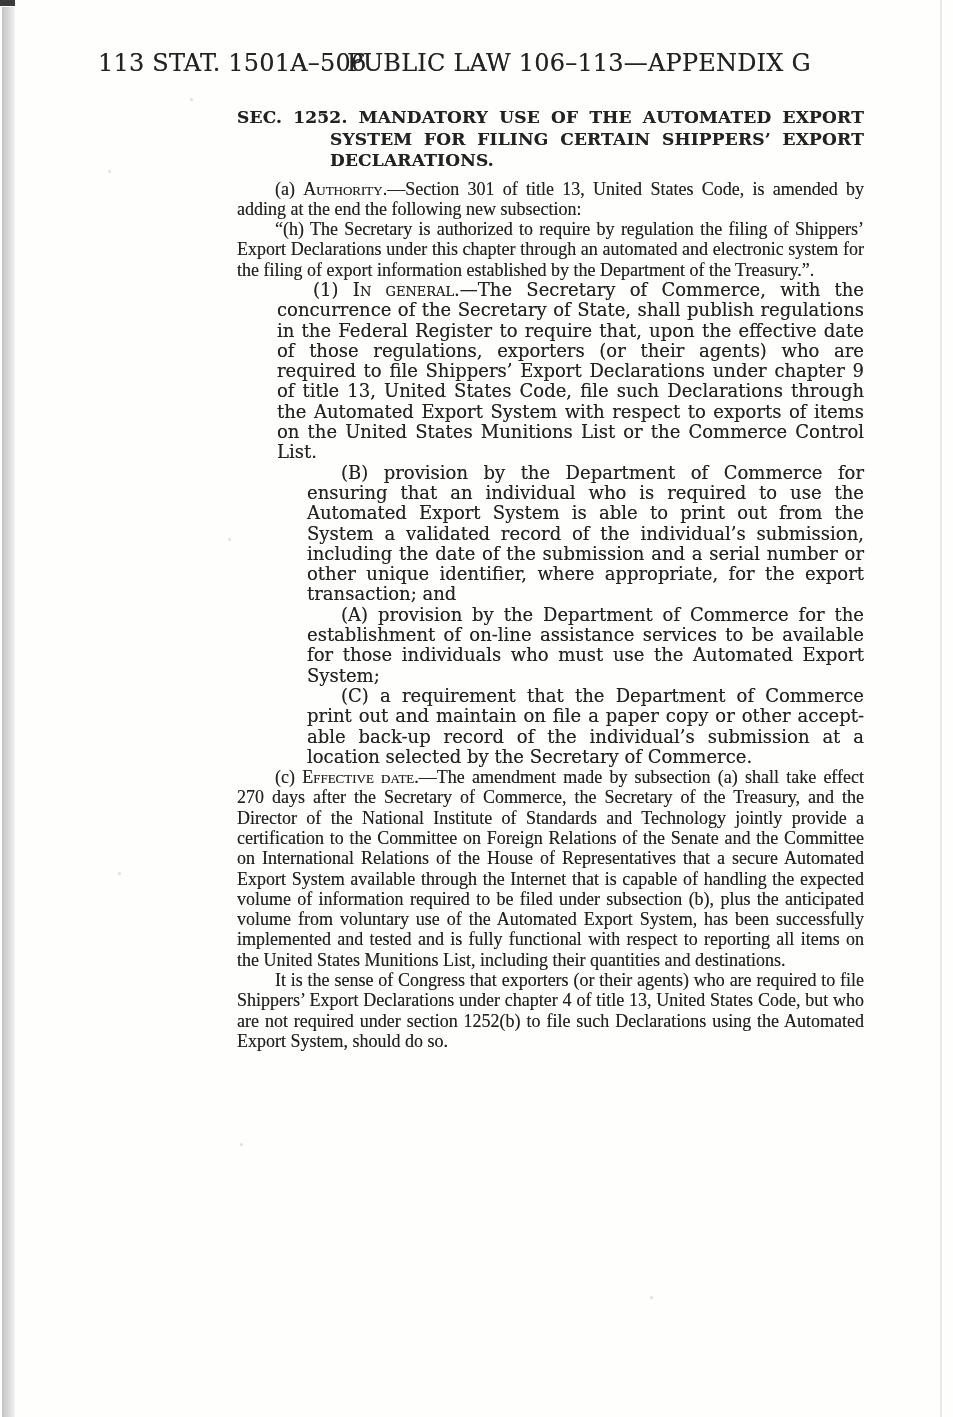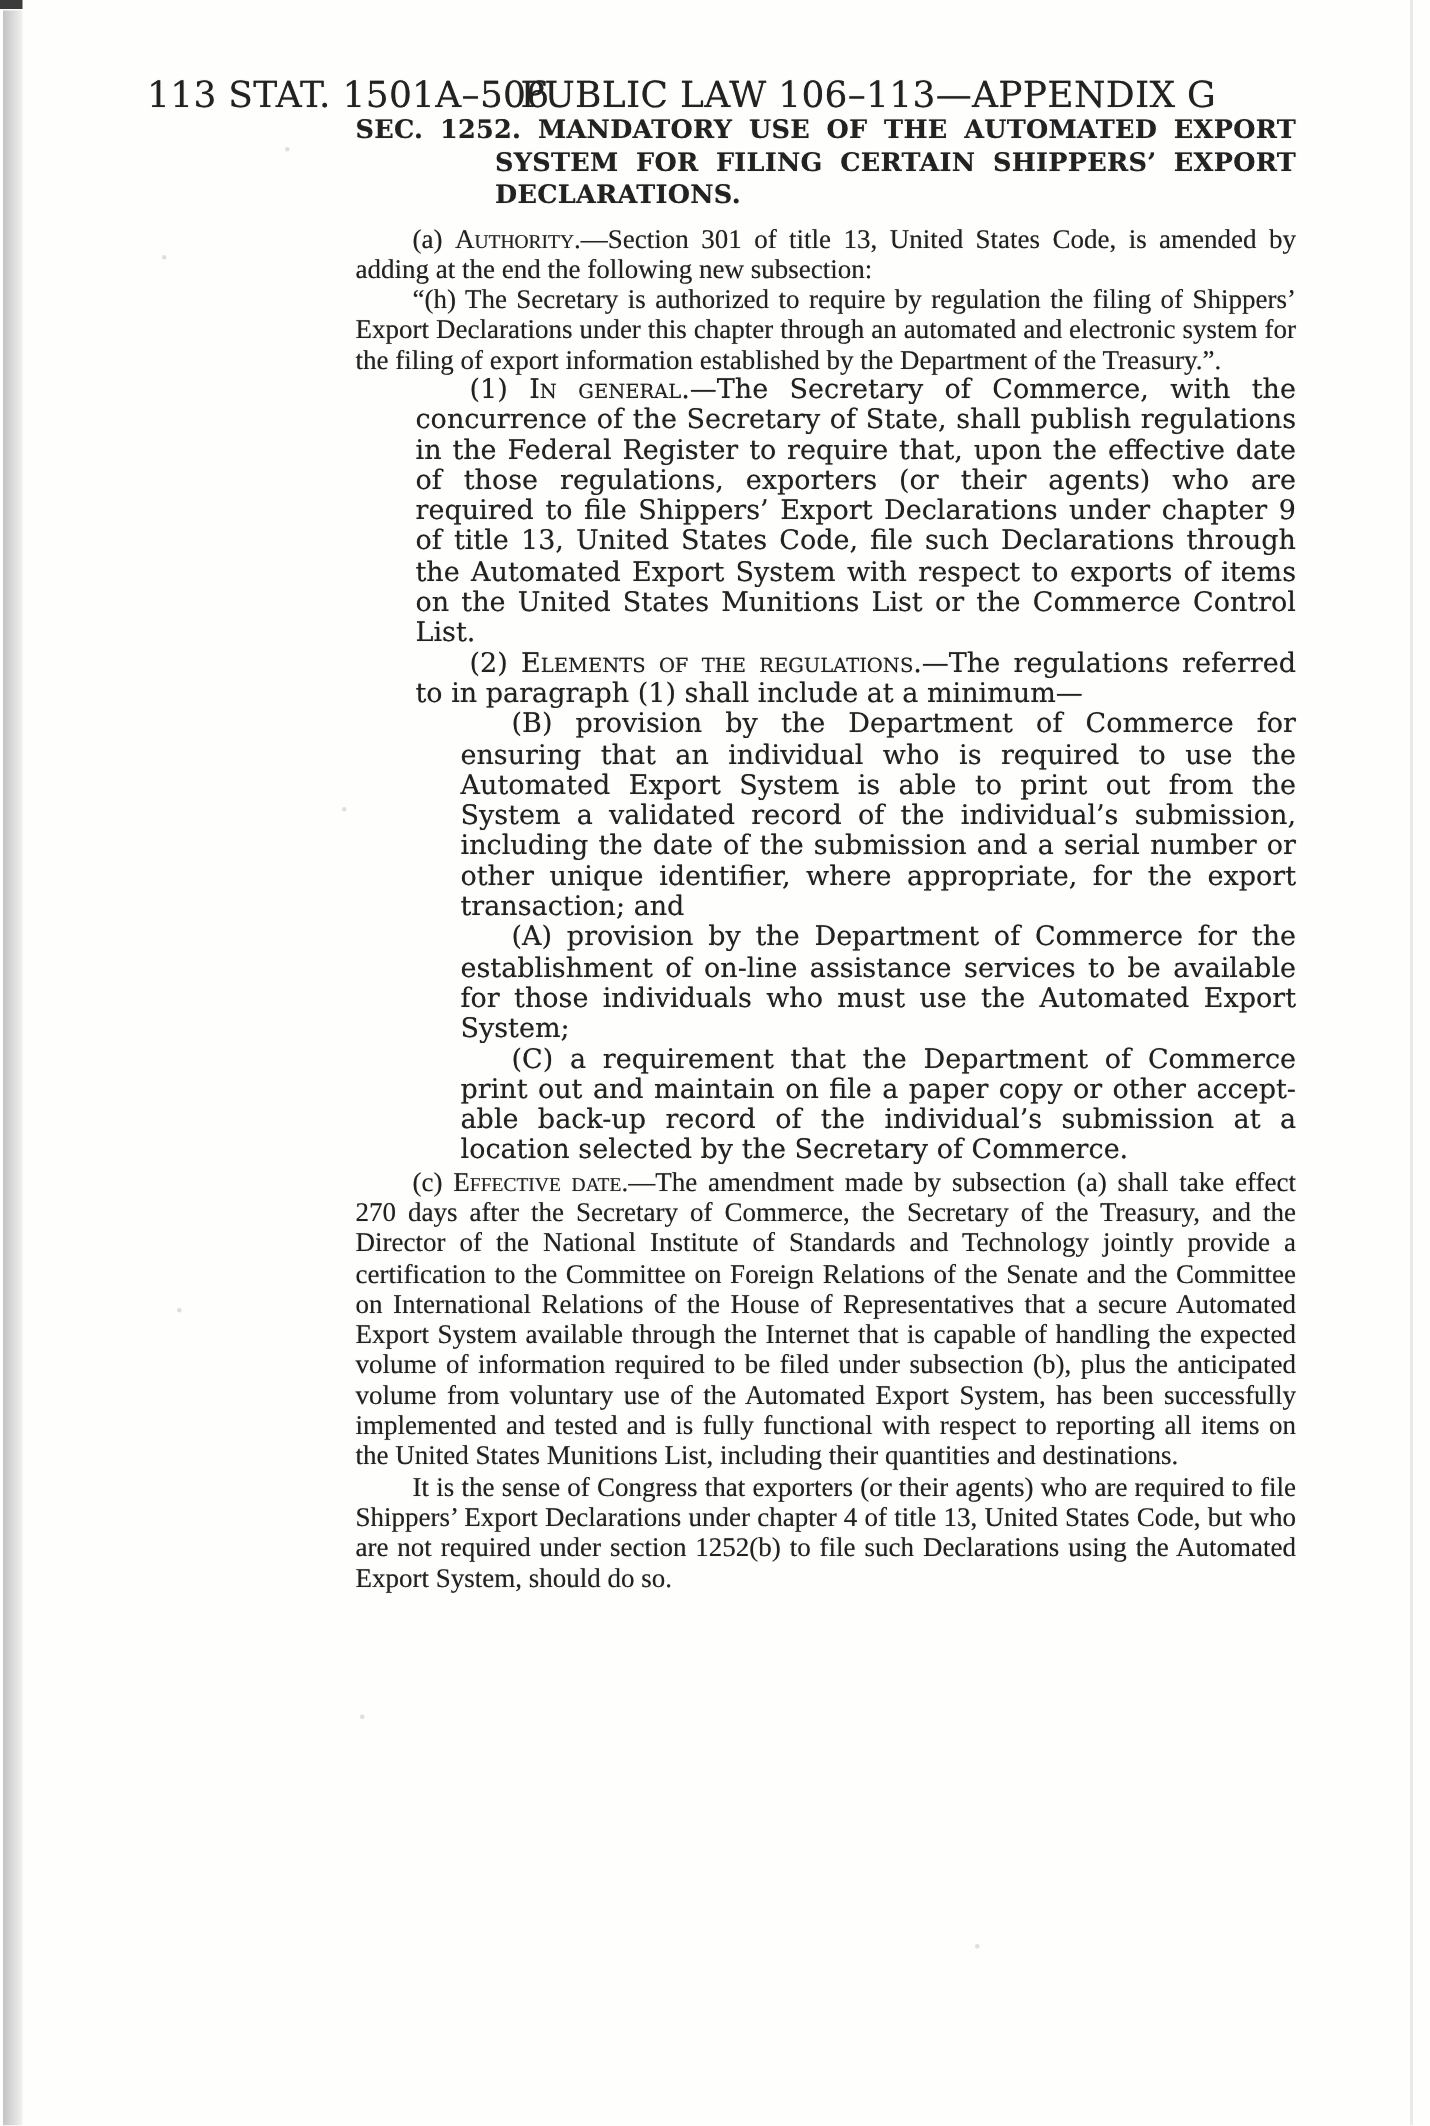--- a/index.html
+++ b/index.html
@@ -54,21 +54,21 @@
     letter-spacing: 0.2px;
     text-shadow: 0 0 0.5px rgba(20,20,20,0.55);
   }
   .stat-cite {
     display: inline-block;
     width: 249px;
   }
   
   .column {
     position: absolute;
-    left: 237px; top: 77px;
+    left: 237px; top: 107px;
     width: 627px;
     font-size: 18px;
     line-height: 20.3px;
     text-align: justify;
     text-shadow: 0 0 0.5px rgba(20,20,20,0.5);
   }
   .sec-heading {
     font-size: 17px;
     line-height: 21.5px;
     font-weight: bold;
@@ -112,21 +112,20 @@
     <span>MANDATORY USE OF THE AUTOMATED EXPORT SYSTEM FOR FILING CERTAIN SHIPPERS’ EXPORT DECLARA­TIONS.</span>
   </h2>
 
   <p class="lvl0"><span>(a) </span><span class="sc">Authority.—</span><span>Section 301 of title 13, United States Code, is amended by adding at the end the following new subsection:</span></p>
 
   <p class="lvl0"><span></span><span class="sc"></span><span>“(h) The Secretary is authorized to require by regulation the filing of Shippers’ Export Declarations under this chapter through an automated and electronic system for the filing of export informa­tion established by the Department of the Treasury.”.</span></p>
 
 
   <p class="lvl1"><span>(1) </span><span class="sc">In general.—</span><span>The Secretary of Commerce, with the concurrence of the Secretary of State, shall publish regulations in the Federal Register to require that, upon the effective date of those regulations, exporters (or their agents) who are required to file Shippers’ Export Declarations under chapter 9 of title 13, United States Code, file such Declarations through the Automated Export System with respect to exports of items on the United States Munitions List or the Commerce Control List.</span></p>
 
-  <p class="lvl1"><span>(2) </span><span class="sc">Elements of the regulations.—</span><span>The regulations referred to in paragraph (1) shall include at a minimum—</span></p>
 
   <p class="lvl2"><span>(B) provision by the Department of Commerce for ensuring that an individual who is required to use the Automated Export System is able to print out from the System a validated record of the individual’s submission, including the date of the submission and a serial number or other unique identifier, where appropriate, for the export transaction; and</span></p>
 
   <p class="lvl2"><span>(A) provision by the Department of Commerce for the establishment of on-line assistance services to be available for those individuals who must use the Automated Export System;</span></p>
 
   <p class="lvl2"><span>(C) a requirement that the Department of Commerce print out and maintain on file a paper copy or other accept­able back-up record of the individual’s submission at a location selected by the Secretary of Commerce.</span></p>
 
   <p class="lvl0"><span>(c) </span><span class="sc">Effective date.—</span><span>The amendment made by subsection (a) shall take effect 270 days after the Secretary of Commerce, the Secretary of the Treasury, and the Director of the National Institute of Standards and Technology jointly provide a certification to the Committee on Foreign Relations of the Senate and the Committee on International Relations of the House of Representatives that a secure Automated Export System available through the Internet that is capable of handling the expected volume of information required to be filed under subsection (b), plus the anticipated volume from voluntary use of the Automated Export System, has been successfully implemented and tested and is fully functional with respect to reporting all items on the United States Munitions List, including their quantities and destinations.</span></p>
 
 

